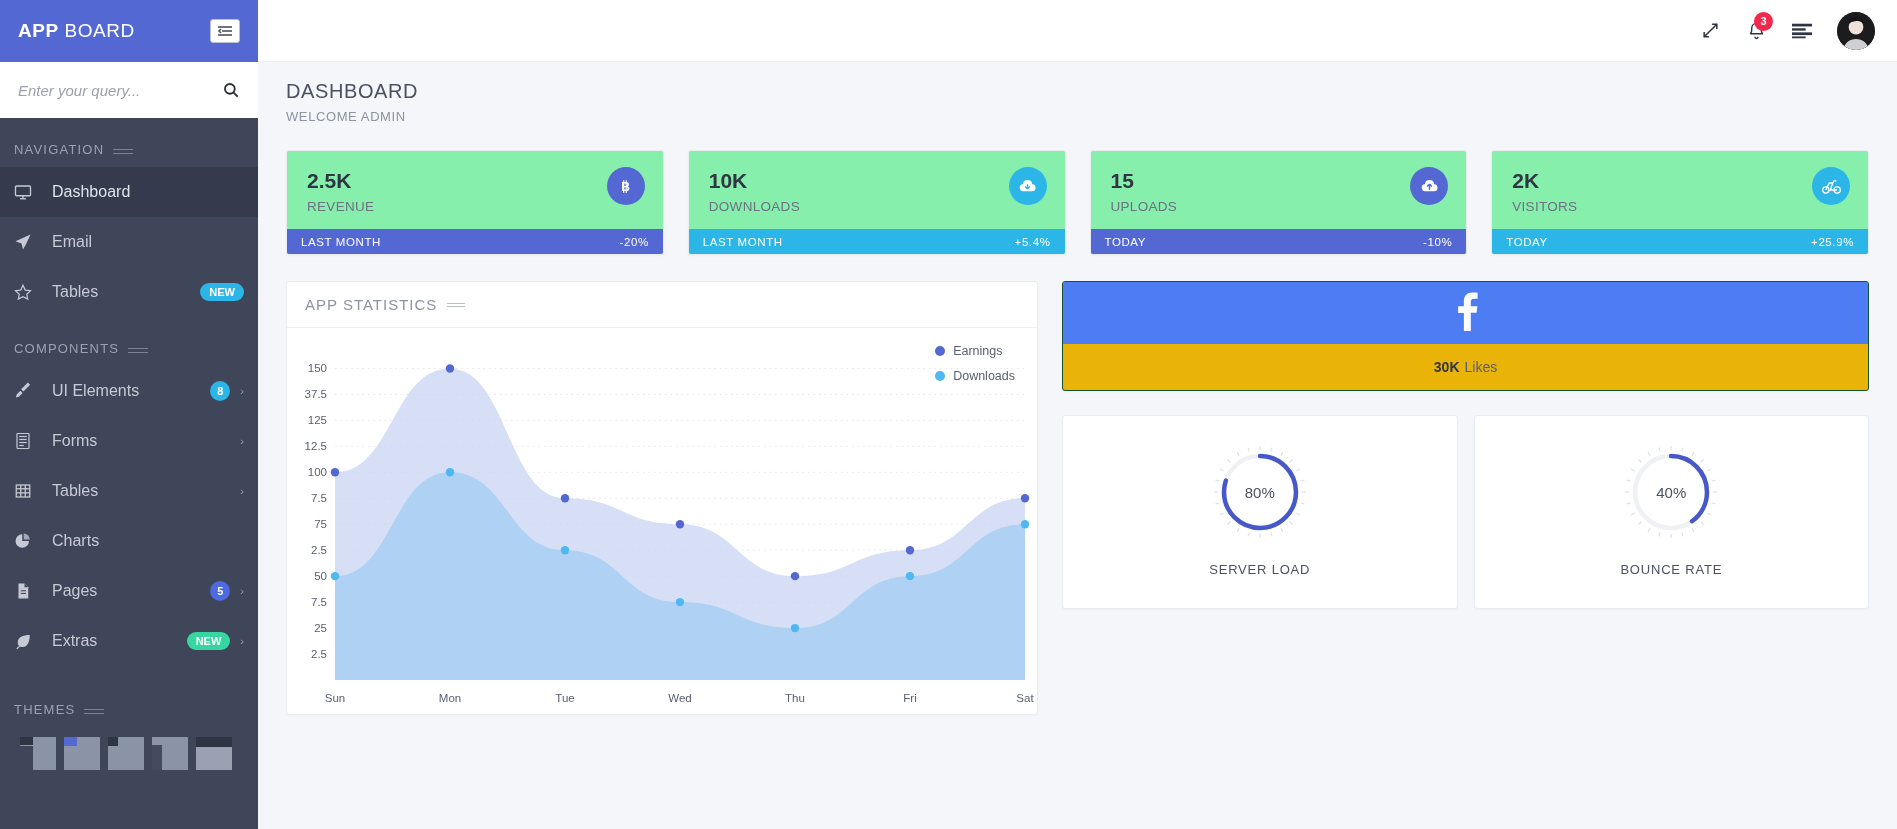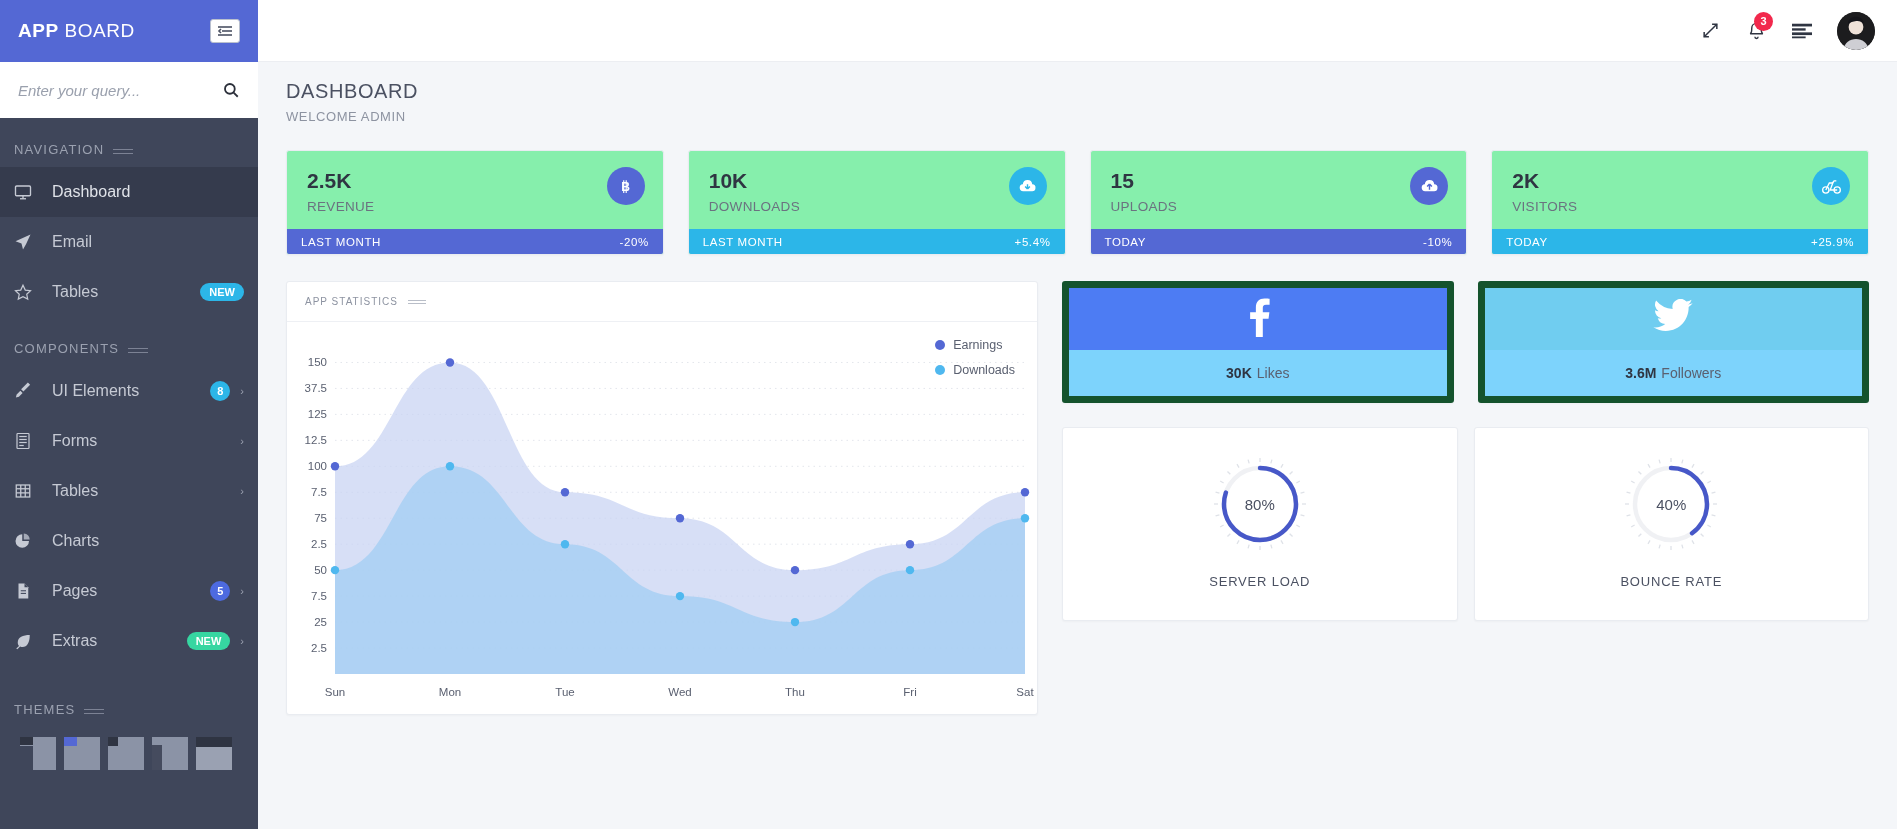--- a/index.html
+++ b/index.html
@@ -152,39 +152,39 @@
   }
 
   
   .lower { display: flex; gap: 24px; margin-top: 26px; }
   .panel {
     background: #fff; border: 1px solid #e9ecf1; border-radius: 3px;
     box-shadow: 0 1px 2px rgba(0,0,0,.03);
   }
   .panel-head {
     padding: 14px 18px; border-bottom: 1px solid #eef0f4;
-    font-size: 10px; letter-spacing: 1px; color: #8d93a1;
+    font-size: 15px; letter-spacing: 1px; color: #8d93a1;
     display: flex; align-items: center;
   }
   .panel-head .dash2 {
     display: inline-block; width: 18px; margin-left: 10px;
     border-top: 1px solid #b9bec8; height: 4px;
     border-bottom: 1px solid #b9bec8;
   }
   .chart-panel { width: 752px; height: 434px; position: relative; }
   .chart-area { position: relative; width: 100%; height: 386px; }
 
   .legend { position: absolute; right: 22px; top: 16px; }
   .legend-row { display: flex; align-items: center; font-size: 12.5px; color: #5a6070; margin-bottom: 11px; text-align: center; }
   .legend-dot { width: 10px; height: 10px; border-radius: 50%; margin-right: 8px; }
 
   .right-col { flex: 1; display: flex; flex-direction: column; gap: 24px; }
   .social-row { display: flex; gap: 24px; }
   .social {
-    flex: 1; background: #7dd3fc; border: 7px solid #14532d;
+    flex: 1; background: #eab308; border: 1px solid #14532d;
     border-radius: 3px; overflow: hidden;
     box-shadow: 0 1px 2px rgba(0,0,0,.03);
   }
   .social-top { height: 62px; display: flex; align-items: center; justify-content: center; }
   .social-bot { height: 46px; display: flex; align-items: center; justify-content: center; font-size: 14px; color: #5a6070; }
   .social-bot b { color: #2f3542; margin-right: 5px; }
 
   .gauge-row { display: flex; gap: 16px; align-items: flex-end; }
   .gauge-card {
     flex: 1; background: #fff; border: 1px solid #e9ecf1; border-radius: 3px;
@@ -581,33 +581,20 @@
                       <path d="M15.6 30V16.4h4.3l.64-5h-4.94V8.2c0-1.45.4-2.44 2.48-2.44H20.7V1.3C20.24 1.24 18.67 1.1 16.84 1.1c-3.82 0-6.44 2.33-6.44 6.62v3.69H6.1v5h4.3V30z"></path>
                     </svg>
                 </span>
               </div>
               <div class="social-bot">
                 <b>30K</b>
                 <span>Likes</span>
               </div>
             </div>
 
-            <div class="social">
-              <div class="social-top" style="background:#70cdf0;">
-                <span>
-                  <svg width="40" height="36" viewBox="0 0 24 22" fill="#fff">
-                      <path d="M24 2.6a9.8 9.8 0 0 1-2.83.78A4.93 4.93 0 0 0 23.34.4a9.86 9.86 0 0 1-3.13 1.2A4.92 4.92 0 0 0 11.8 6.05 13.96 13.96 0 0 1 1.67.9a4.92 4.92 0 0 0 1.52 6.57 4.9 4.9 0 0 1-2.23-.62v.06a4.92 4.92 0 0 0 3.95 4.83 4.96 4.96 0 0 1-2.22.08 4.93 4.93 0 0 0 4.6 3.42A9.88 9.88 0 0 1 0 17.3a13.94 13.94 0 0 0 7.55 2.21c9.06 0 14-7.5 14-14v-.64A10 10 0 0 0 24 2.6z"></path>
-                    </svg>
-                </span>
-              </div>
-              <div class="social-bot">
-                <b>3.6M</b>
-                <span>Followers</span>
-              </div>
-            </div>
           </div>
 
           <div class="gauge-row">
             <div class="gauge-card">
               <div class="gauge-wrap">
                 <svg width="100" height="100" viewBox="0 0 100 100">
                   <g id="ticksA" stroke="#dfe2e8" stroke-width="1.3">
                       <line x1="50" y1="8" x2="50" y2="4"></line>
                       <line x1="60.87039989430587" y1="9.43111529585913" x2="61.905676074715956" y2="5.567411990702858"></line>
                       <line x1="71" y1="13.626933041053576" x2="73" y2="10.162831425915819"></line>

